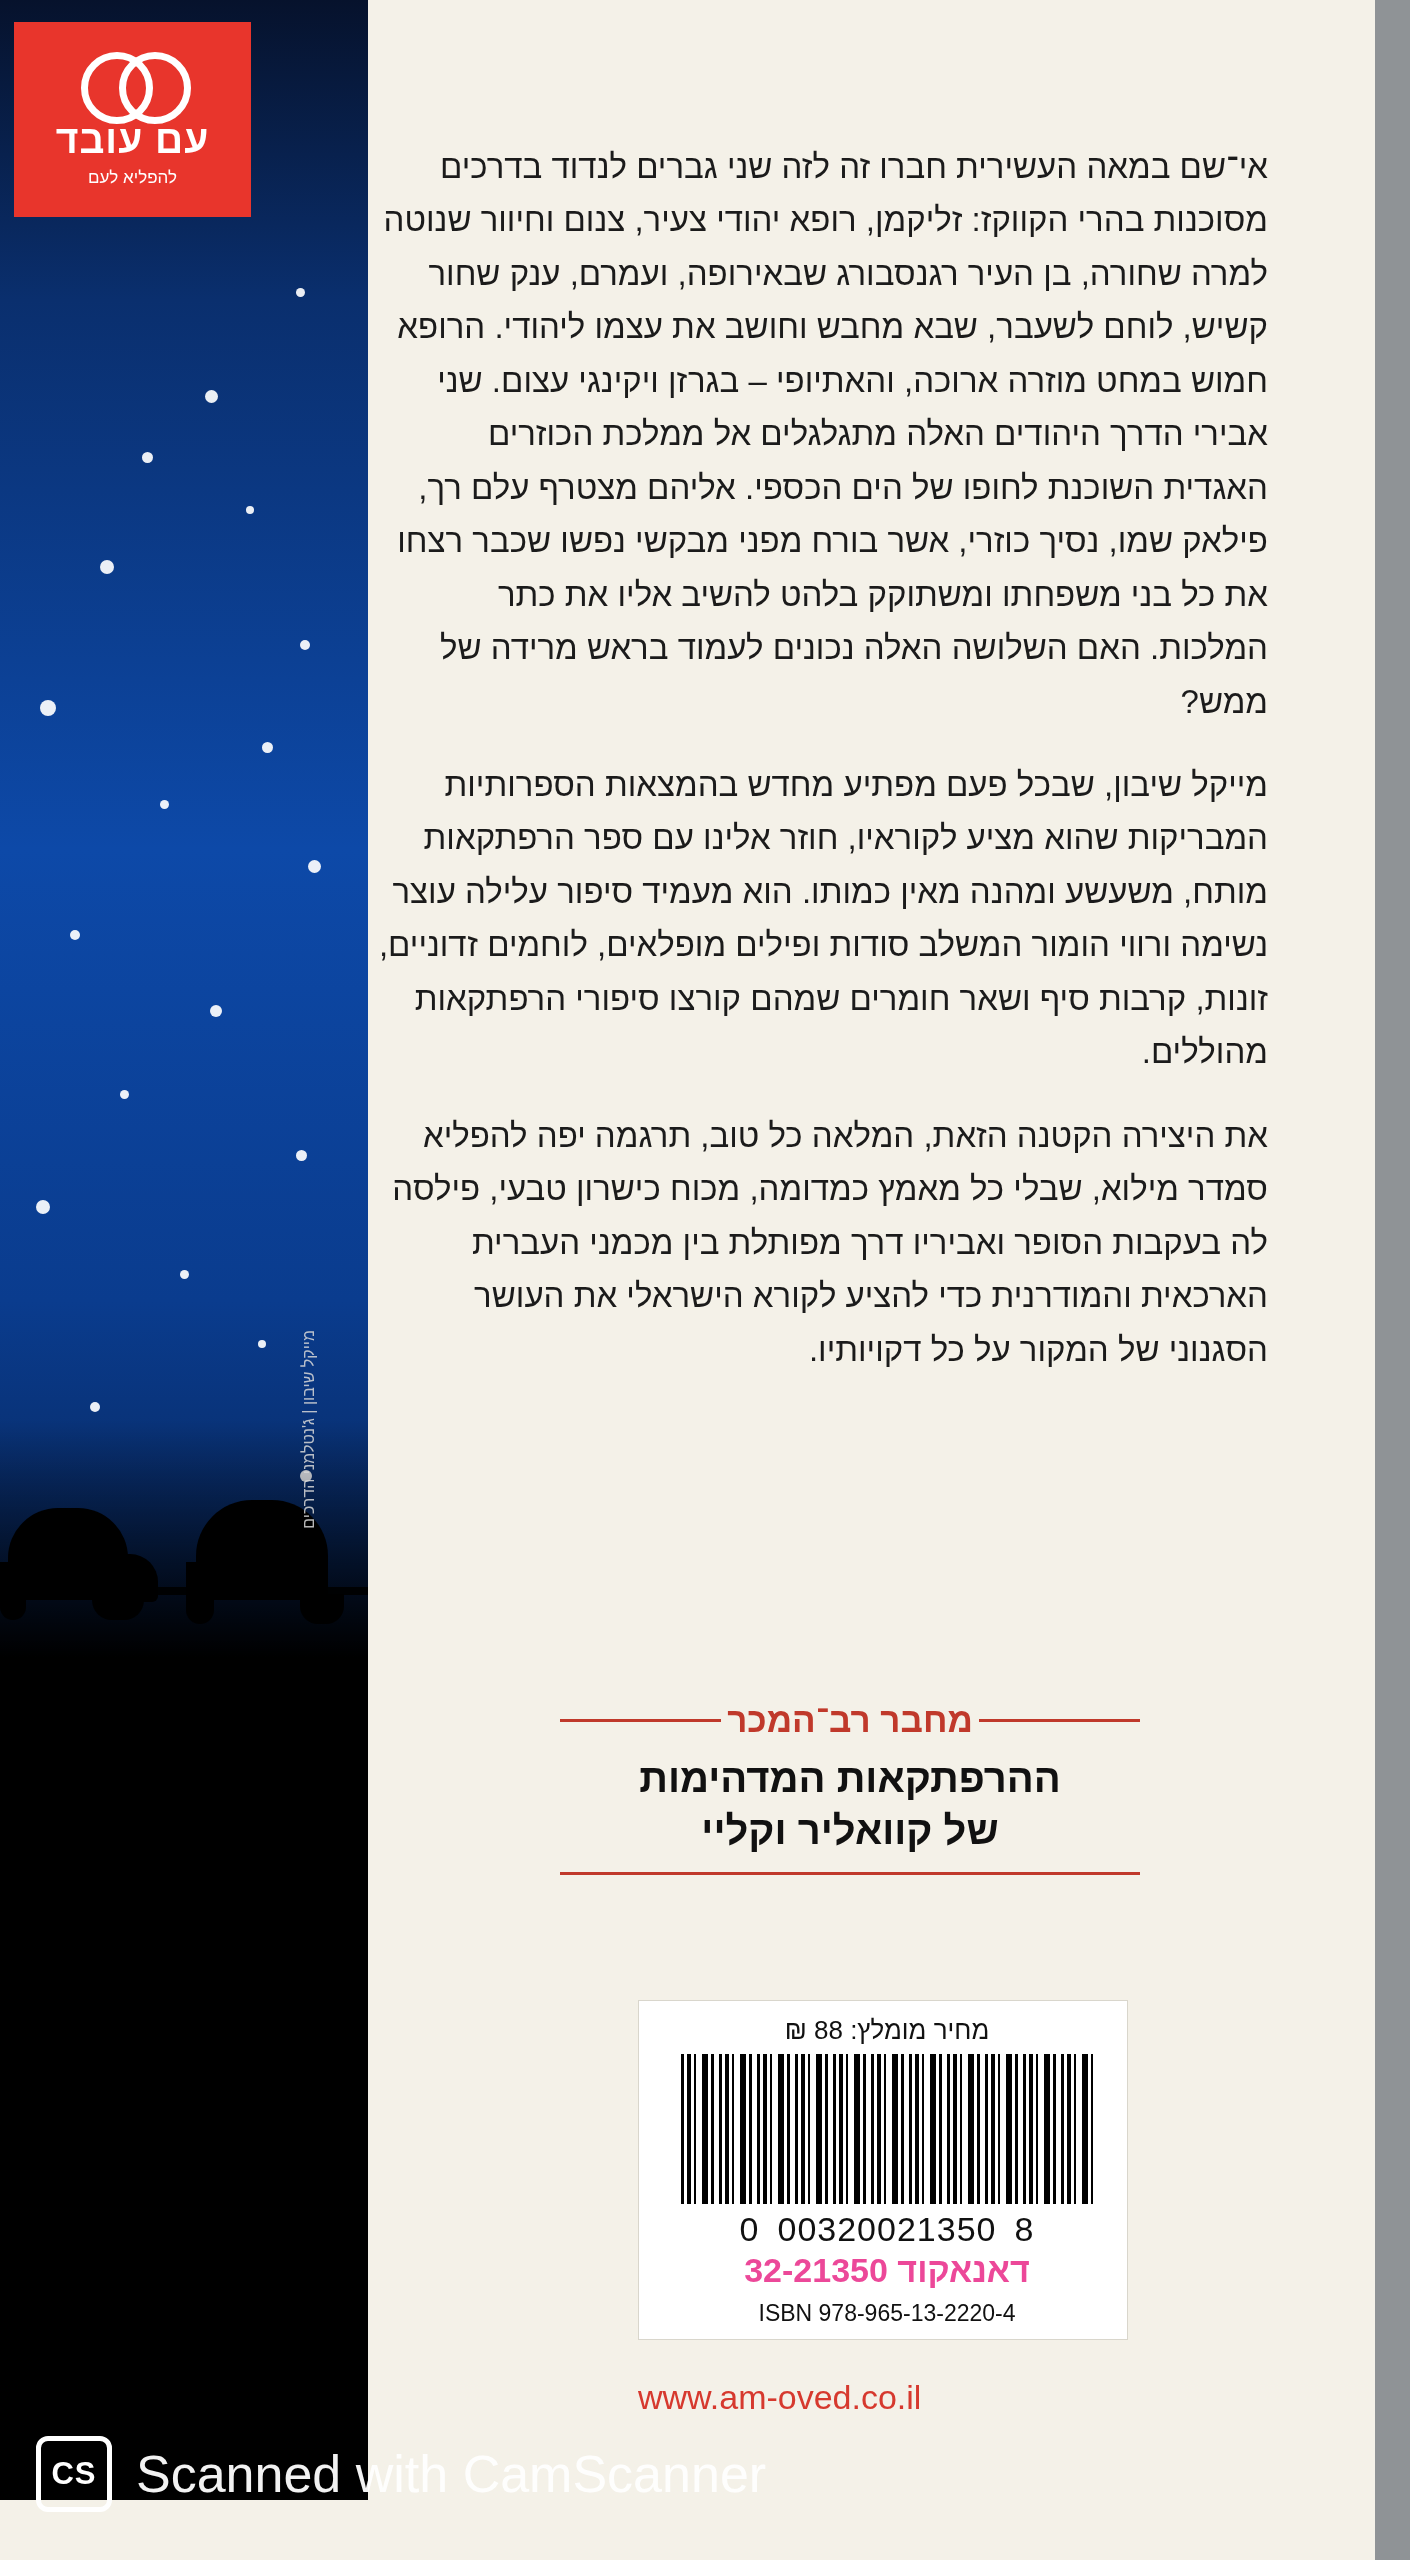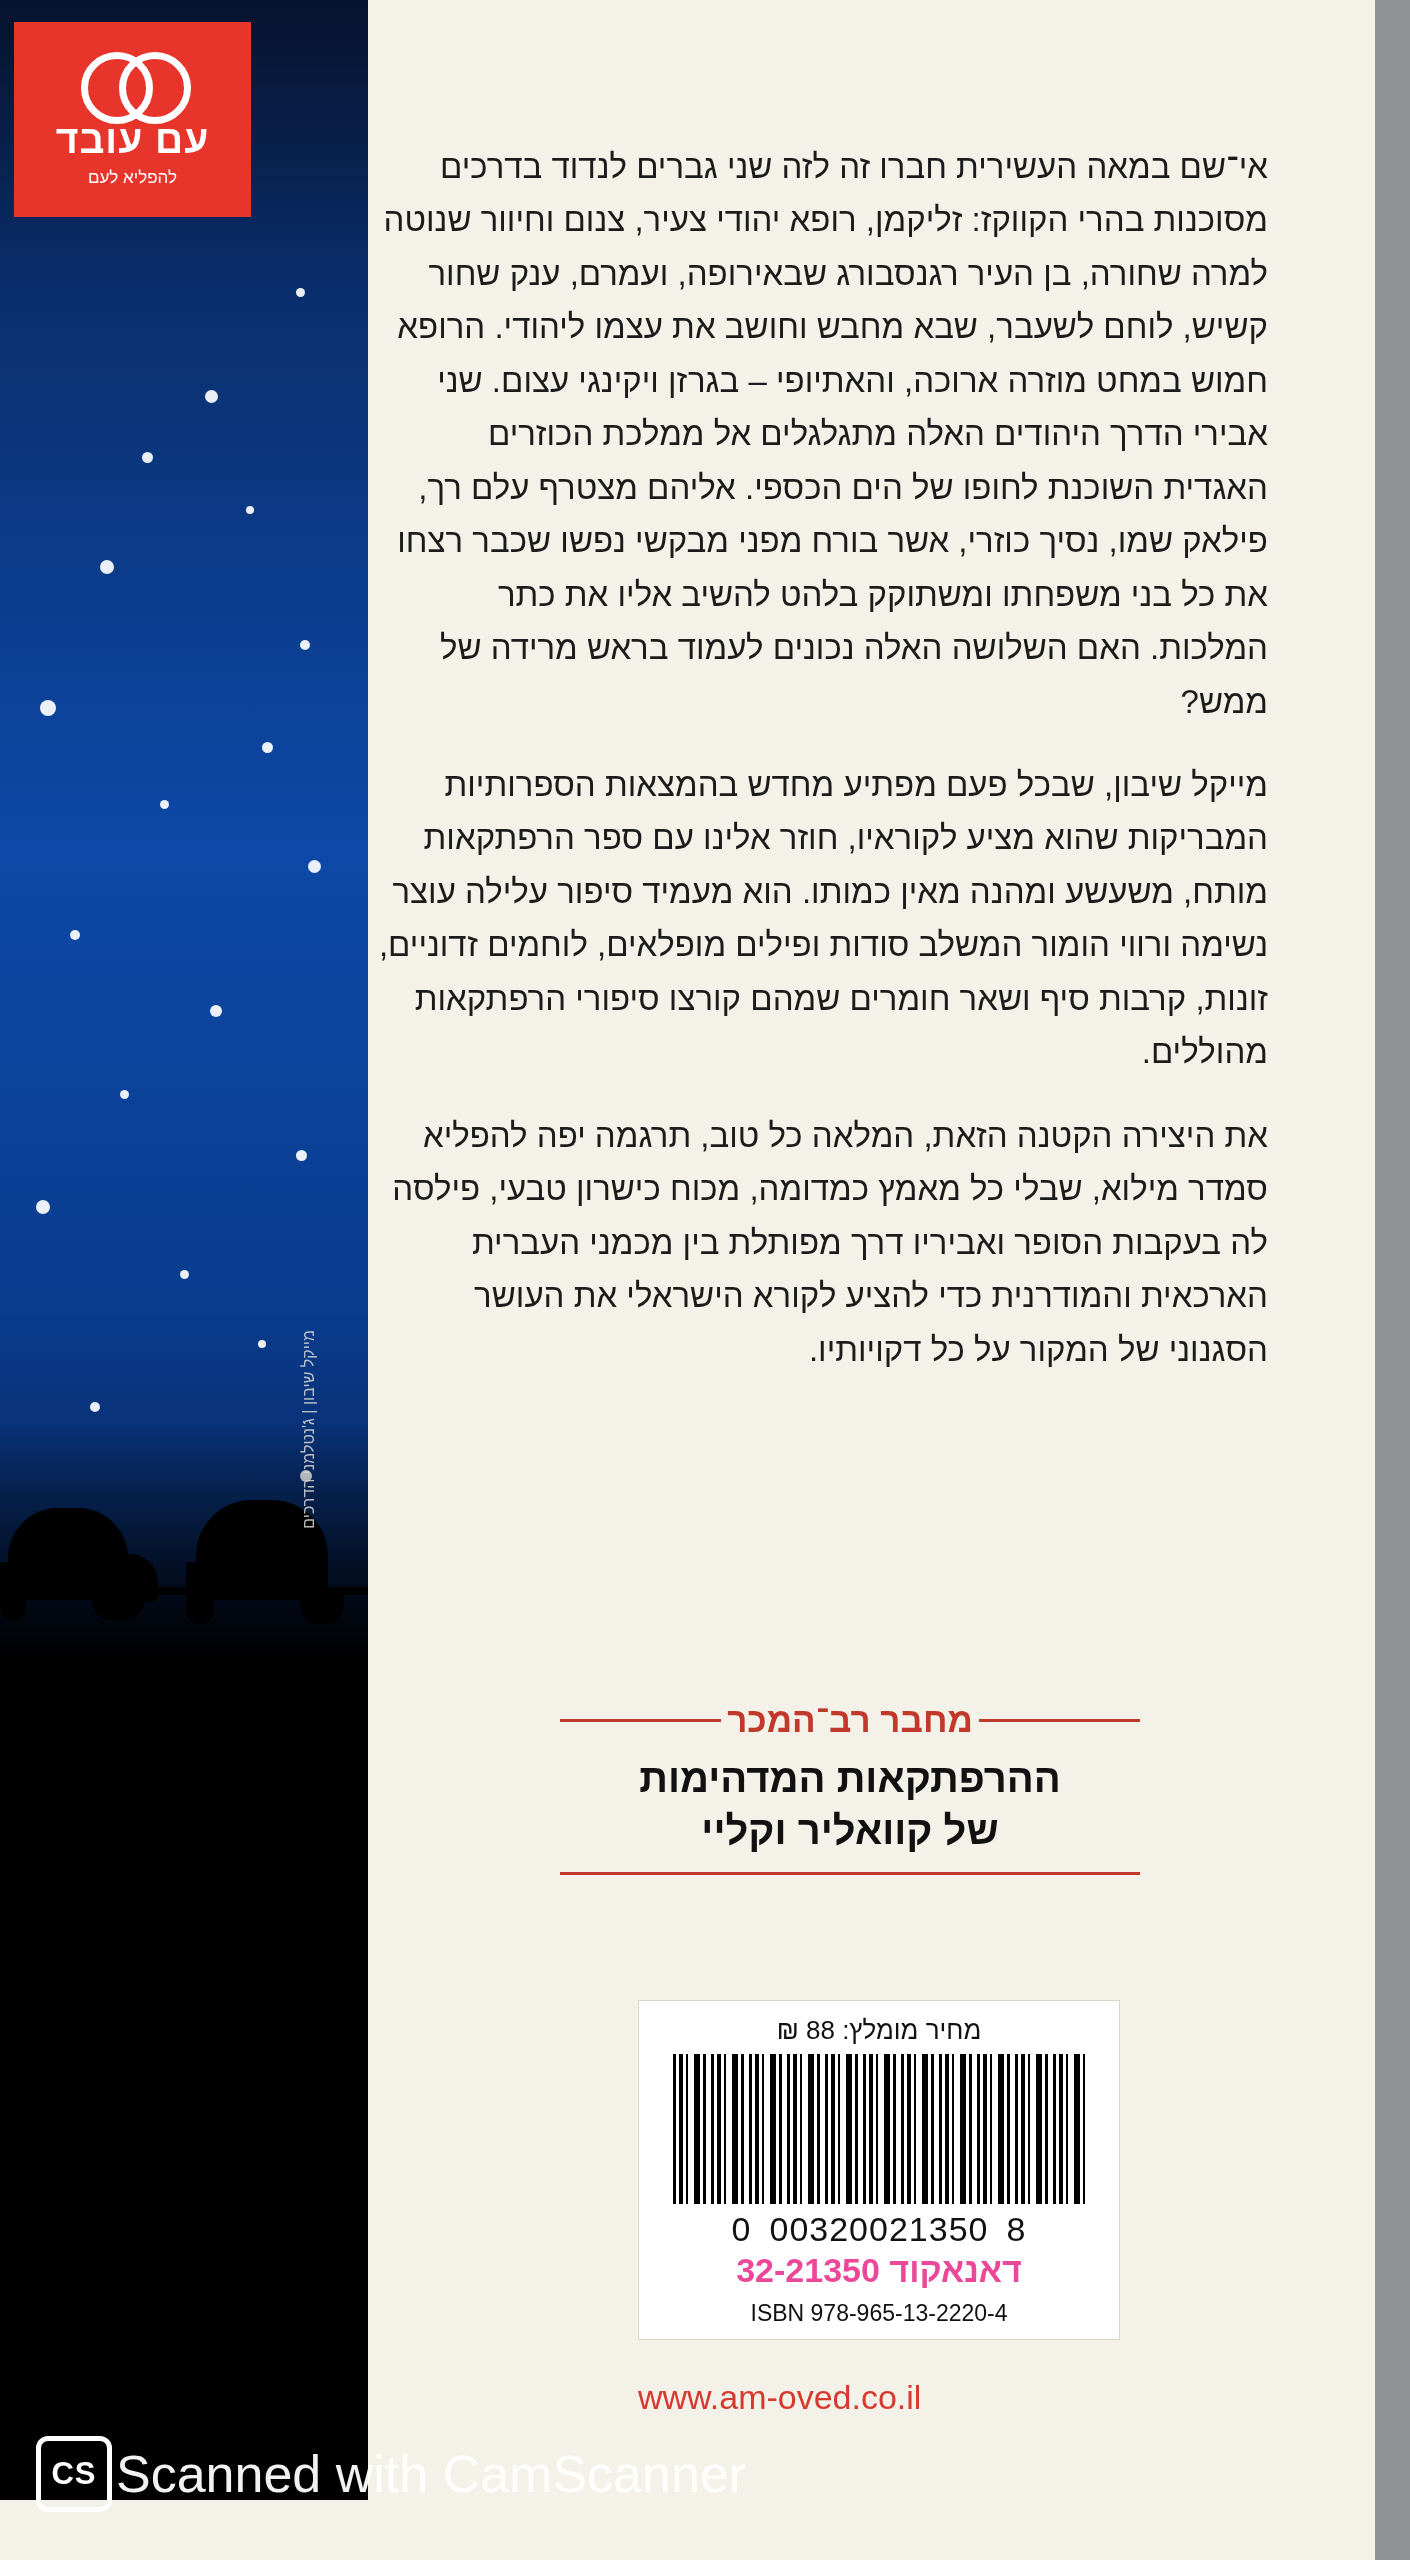--- a/index.html
+++ b/index.html
@@ -179,21 +179,21 @@
   }
 
   
   #barcode-block {
     position: absolute;
     left: 638px;
     top: 2000px;
     width: 480px;
     background: #ffffff;
     border: 1px solid #d9d6cc;
-    padding: 10px 0 12px 0;
+    padding: 10px 0 12px 8px;
     text-align: center;
     direction: rtl;
   }
   #barcode-price {
     font-size: 26px;
     color: #111;
     margin: 4px 0 8px 0;
   }
   #barcode-bars {
     height: 150px;
@@ -240,21 +240,21 @@
     direction: ltr;
   }
 
   
   #watermark {
     position: absolute;
     left: 36px;
     bottom: 48px;
     display: flex;
     align-items: center;
-    gap: 4px;
+    gap: 24px;
   }
   #watermark .cs-badge {
     width: 66px;
     height: 66px;
     border: 5px solid #ffffff;
     border-radius: 12px;
     color: #ffffff;
     font-size: 31px;
     font-weight: bold;
     display: flex;

